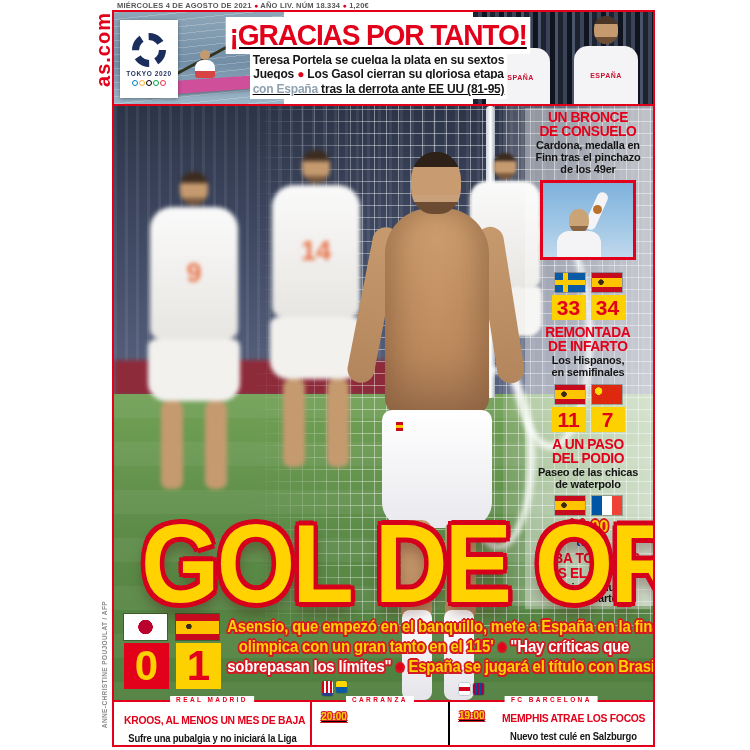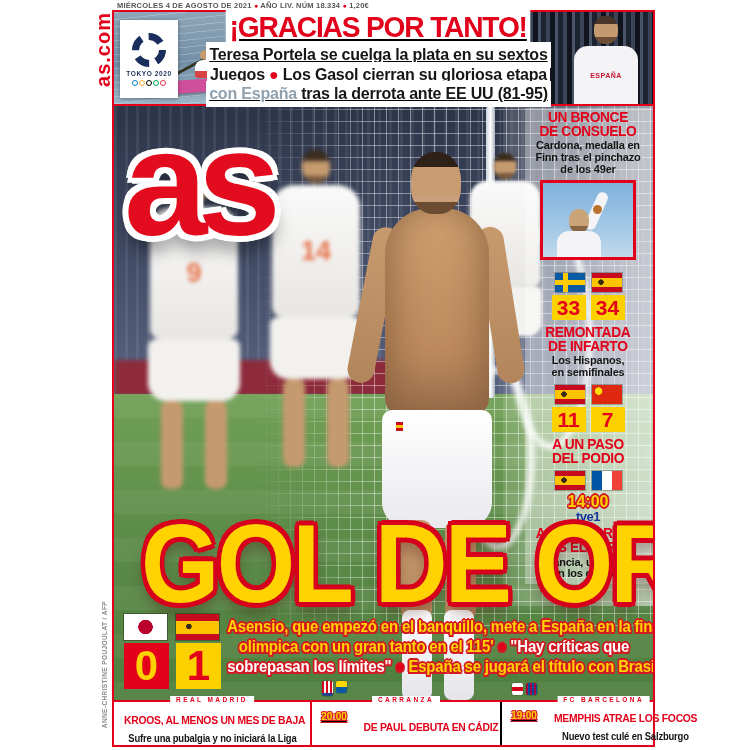--- a/index.html
+++ b/index.html
@@ -37,21 +37,21 @@
         justify-content:center;gap:3px;}
   .emblem{width:34px;height:34px;border-radius:50%;border:7px dashed #1a2d5c;box-sizing:border-box;}
   .tokyo-title{font-size:6.5px;font-weight:700;color:#1a2d5c;letter-spacing:.6px;}
   .rings{display:flex;gap:1px;}
   .ring{width:6px;height:6px;border-radius:50%;border:1.2px solid;box-sizing:border-box;}
 
   .topstory{width:189px;flex:none;display:flex;flex-direction:column;align-items:center;
         justify-content:center;z-index:4;overflow:visible;padding-top:1px;}
   .topheadline{font-size:29px;font-weight:900;color:#e2001a;letter-spacing:-1.2px;white-space:nowrap;
         background:#fff;box-shadow:0 0 0 4px #fff;line-height:1;transform:scaleX(.97);margin-bottom:3px;}
-  .subline{font-size:16px;font-weight:800;color:#161616;letter-spacing:-.2px;white-space:nowrap;
+  .subline{font-size:12px;font-weight:800;color:#161616;letter-spacing:-.2px;white-space:nowrap;
         background:#fff;box-shadow:0 0 0 3px #fff;line-height:1.22;}
   .subline .gray{color:#8fa0ae;}
   .rb{color:#e2001a;}
 
   .gasol{width:180px;flex:none;position:relative;overflow:hidden;
         background:repeating-linear-gradient(90deg,#1c2230 0 5px,#3a4358 5px 9px,#10141e 9px 14px,#4a5468 14px 17px);}
   .bballer{position:absolute;width:74px;height:90px;}
   .bb-head{width:24px;height:28px;border-radius:45%;margin:0 auto;
         background:linear-gradient(180deg,#4a3526 0 30%,#c59a6f 30% 75%,#6e4f35 75%);}
   .bb-body{width:64px;height:58px;margin:2px auto 0;border-radius:14px 14px 0 0;background:#f4f4f6;
@@ -305,21 +305,20 @@
         <div class="hero-head"></div>
         <div class="hero-shorts">
           <div class="hero-crest"></div>
         </div>
         <div class="hero-leg leg-l"></div>
         <div class="hero-leg leg-r"></div>
         <div class="hero-sock sock-l"></div>
         <div class="hero-sock sock-r"></div>
       </div>
 
-      <div class="aslogo">as</div>
 
       <div class="sidebar">
 
         <div class="sb-title">
           <div>UN BRONCE</div>
           <div>DE CONSUELO</div>
         </div>
         <div class="sb-body">
           <div>Cardona, medalla en</div>
           <div>Finn tras el pinchazo</div>
@@ -353,20 +352,24 @@
           <span class="flag flag-spain"></span>
           <span class="flag flag-china"></span>
         </div>
         <div class="scorerow">
           <span class="scorebox">11</span>
           <span class="scorebox">7</span>
         </div>
         <div class="sb-title">
           <div>A UN PASO</div>
           <div>DEL PODIO</div>
+        </div>
+        <div class="sb-body">
+          <div>Paseo de las chicas</div>
+          <div>de waterpolo</div>
         </div>
 
         <div class="flagrow gap1">
           <span class="flag flag-spain"></span>
           <span class="flag flag-france"></span>
         </div>
         <div class="sb-time">14:00</div>
         <div class="sb-chan">tve1</div>
         <div class="sb-title">
           <div>ALBA TORRENS</div>
@@ -411,21 +414,20 @@
         <div class="kicker">CARRANZA</div>
         <div class="bs-media">
           <div class="crests">
             <span class="crest crest-atletico"></span>
             <span class="crest crest-cadiz"></span>
           </div>
           <div class="bs-time">20:00</div>
           <div class="bs-chan">GOL</div>
         </div>
         <div class="bs-text">
-          <div><span class="bs-head">DE PAUL DEBUTA EN CÁDIZ</span></div>
         </div>
       </div>
 
       <div class="bs-sec bs-sec3">
         <div class="kicker">FC BARCELONA</div>
         <div class="bs-media">
           <div class="crests">
             <span class="crest crest-salzburg"></span>
             <span class="crest crest-barca"></span>
           </div>

